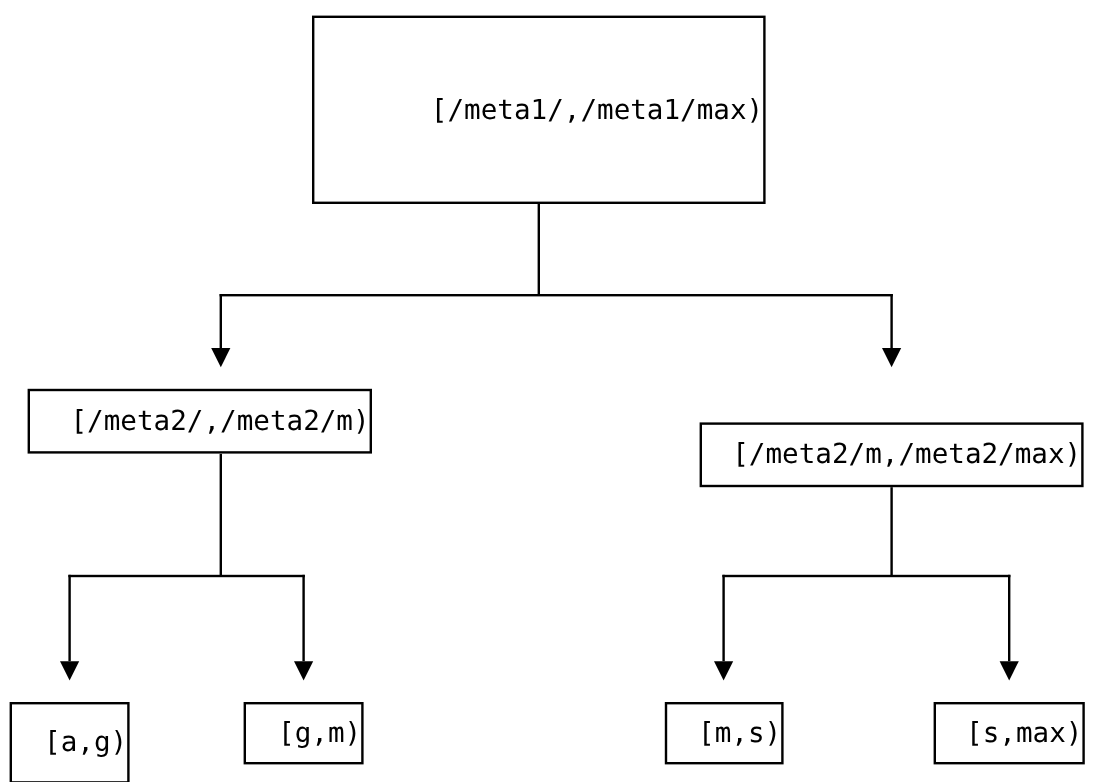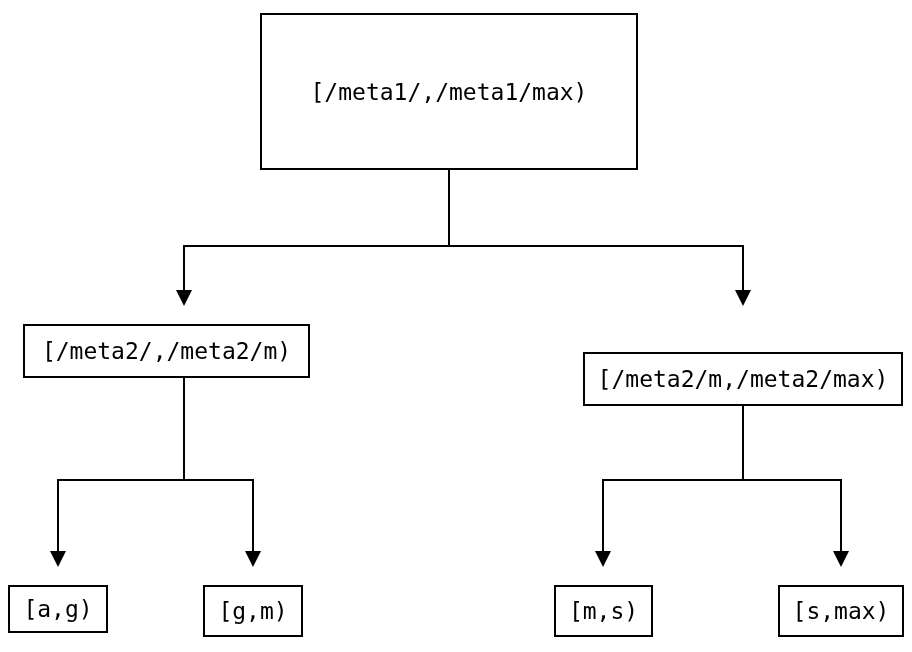--- a/index.html
+++ b/index.html
@@ -15,21 +15,21 @@
     overflow: hidden;
     font-family: "DejaVu Sans Mono", monospace;
   }
   .node {
     position: absolute;
     box-sizing: border-box;
     background: #ffffff;
     border: 2px solid #000000;
     display: flex;
     align-items: center;
-    justify-content: center;
+    justify-content: flex-end;
   }
   .node span {
     font-family: "DejaVu Sans Mono", monospace;
     font-size: 23px;
     color: #000000;
     white-space: pre;
     letter-spacing: 0px;
   }
   .line {
     position: absolute;
@@ -42,21 +42,21 @@
     width: 0;
     height: 0;
     border-left: 8px solid transparent;
     border-right: 8px solid transparent;
     border-top: 16px solid #000000;
   }
   
   #node-root  { left: 260px; top: 13px;  width: 378px; height: 157px; }
   #node-left  { left: 23px;  top: 324px; width: 287px; height: 54px; }
   #node-right { left: 583px; top: 324px; width: 320px; height: 54px; margin-top: 28px; }
-  #node-ag    { left: 8px;   top: 585px; width: 100px; height: 48px; }
+  #node-ag    { left: 8px;   top: 585px; width: 100px; height: 68px; }
   #node-gm    { left: 203px; top: 585px; width: 100px; height: 52px; }
   #node-ms    { left: 554px; top: 585px; width: 99px;  height: 52px; }
   #node-smax  { left: 778px; top: 585px; width: 126px; height: 52px; }
 </style>
 </head>
 <body>
 
 <div class="canvas">
 
   <div class="line v" style="left:448px; top:170px; height:76px;"></div>

